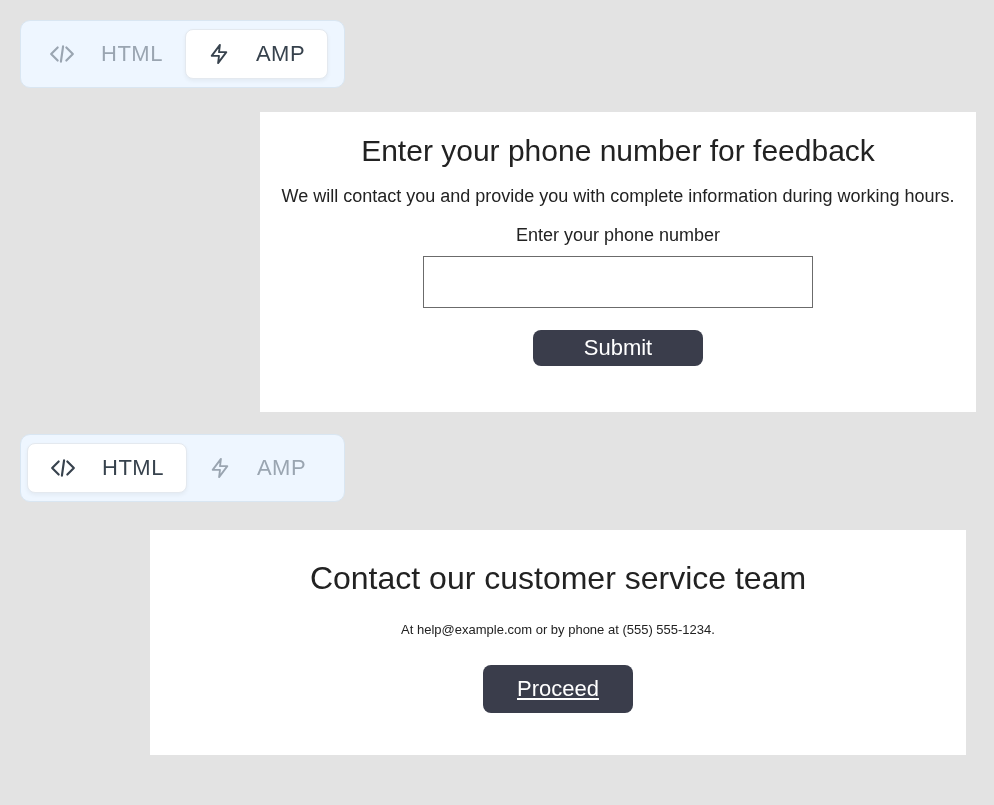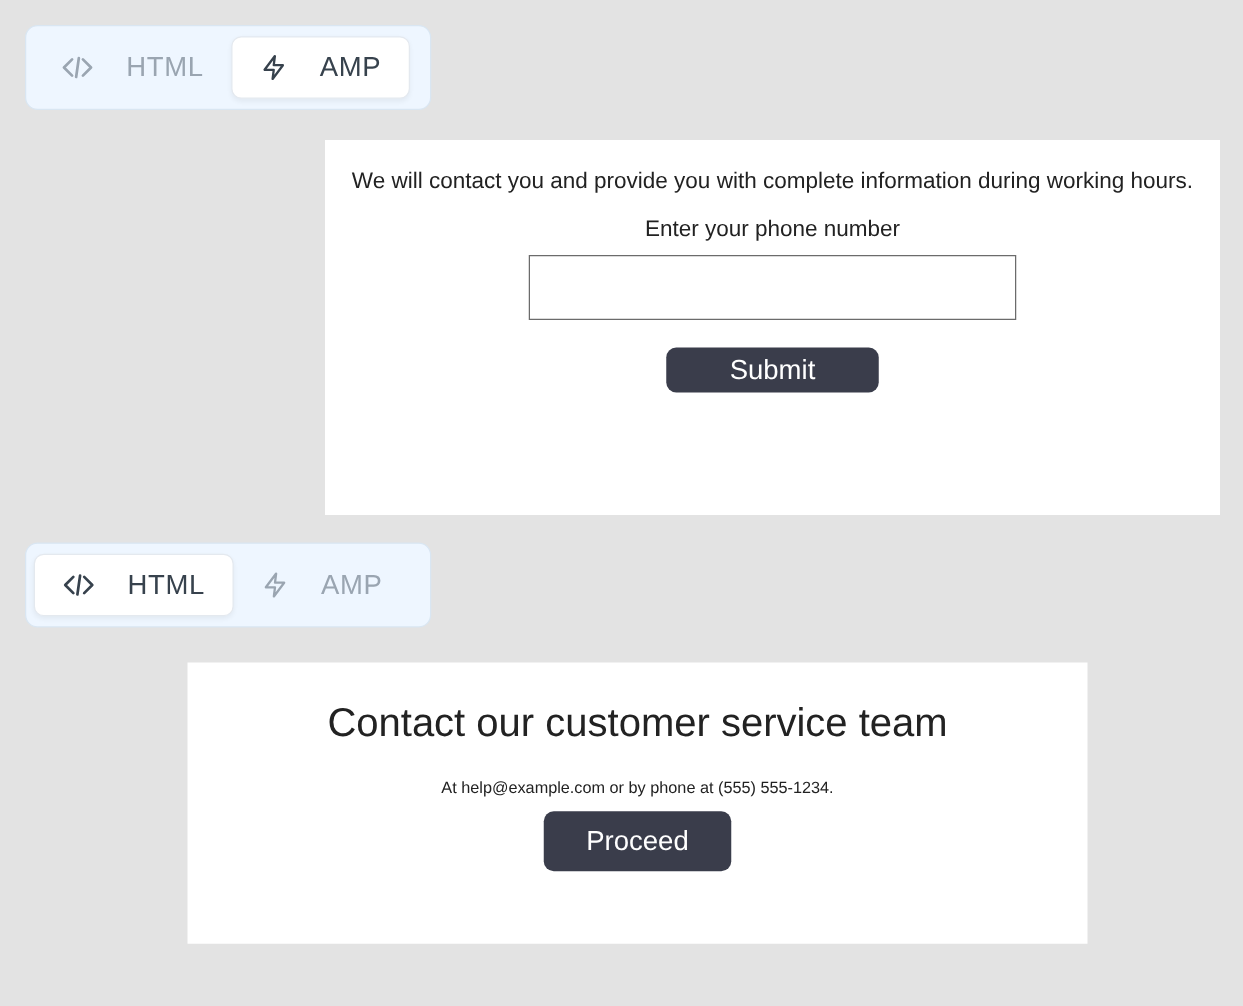--- a/index.html
+++ b/index.html
@@ -129,30 +129,31 @@
   .c1 .btn {
     margin-top: 22px;
     width: 170px;
     height: 36px;
   }
 
   
   .card.c2 {
     left: 150px;
     top: 530px;
-    width: 720px;
+    width: 816px;
     height: 225px;
     padding: 30px 20px 24px 20px;
   }
   .c2 h2 { font-size: 32px; margin-bottom: 25px; }
   .c2 p { font-size: 13px; }
   .c2 .btn {
-    margin-top: 12px;
+    margin-top: 28px;
     width: 150px;
     height: 48px;
+    text-decoration: underline;
   }
 
 </style>
 </head>
 <body>
 
 <div class="page">
 
   <div class="switcher s1">
     <div class="tab html">
@@ -169,20 +170,21 @@
       <span>
         <svg width="22" height="22" viewBox="0 0 24 24" fill="none" stroke="#37424d" stroke-width="2" stroke-linecap="round" stroke-linejoin="round">
           <polygon points="13 2 4 14 12 14 11 22 20 10 12 10 13 2"></polygon>
         </svg>
       </span>
       <span>AMP</span>
     </div>
   </div>
 
   <div class="card c1">
+    <h2>Enter your phone number for feedback</h2>
     <p>We will contact you and provide you with complete information during working hours.</p>
     <p class="field-label">Enter your phone number</p>
     <input class="phone-input" type="text" value="" style="">
     <div>
       <button class="btn">Submit</button>
     </div>
   </div>
 
   <div class="switcher s2">
     <div class="tab html">

